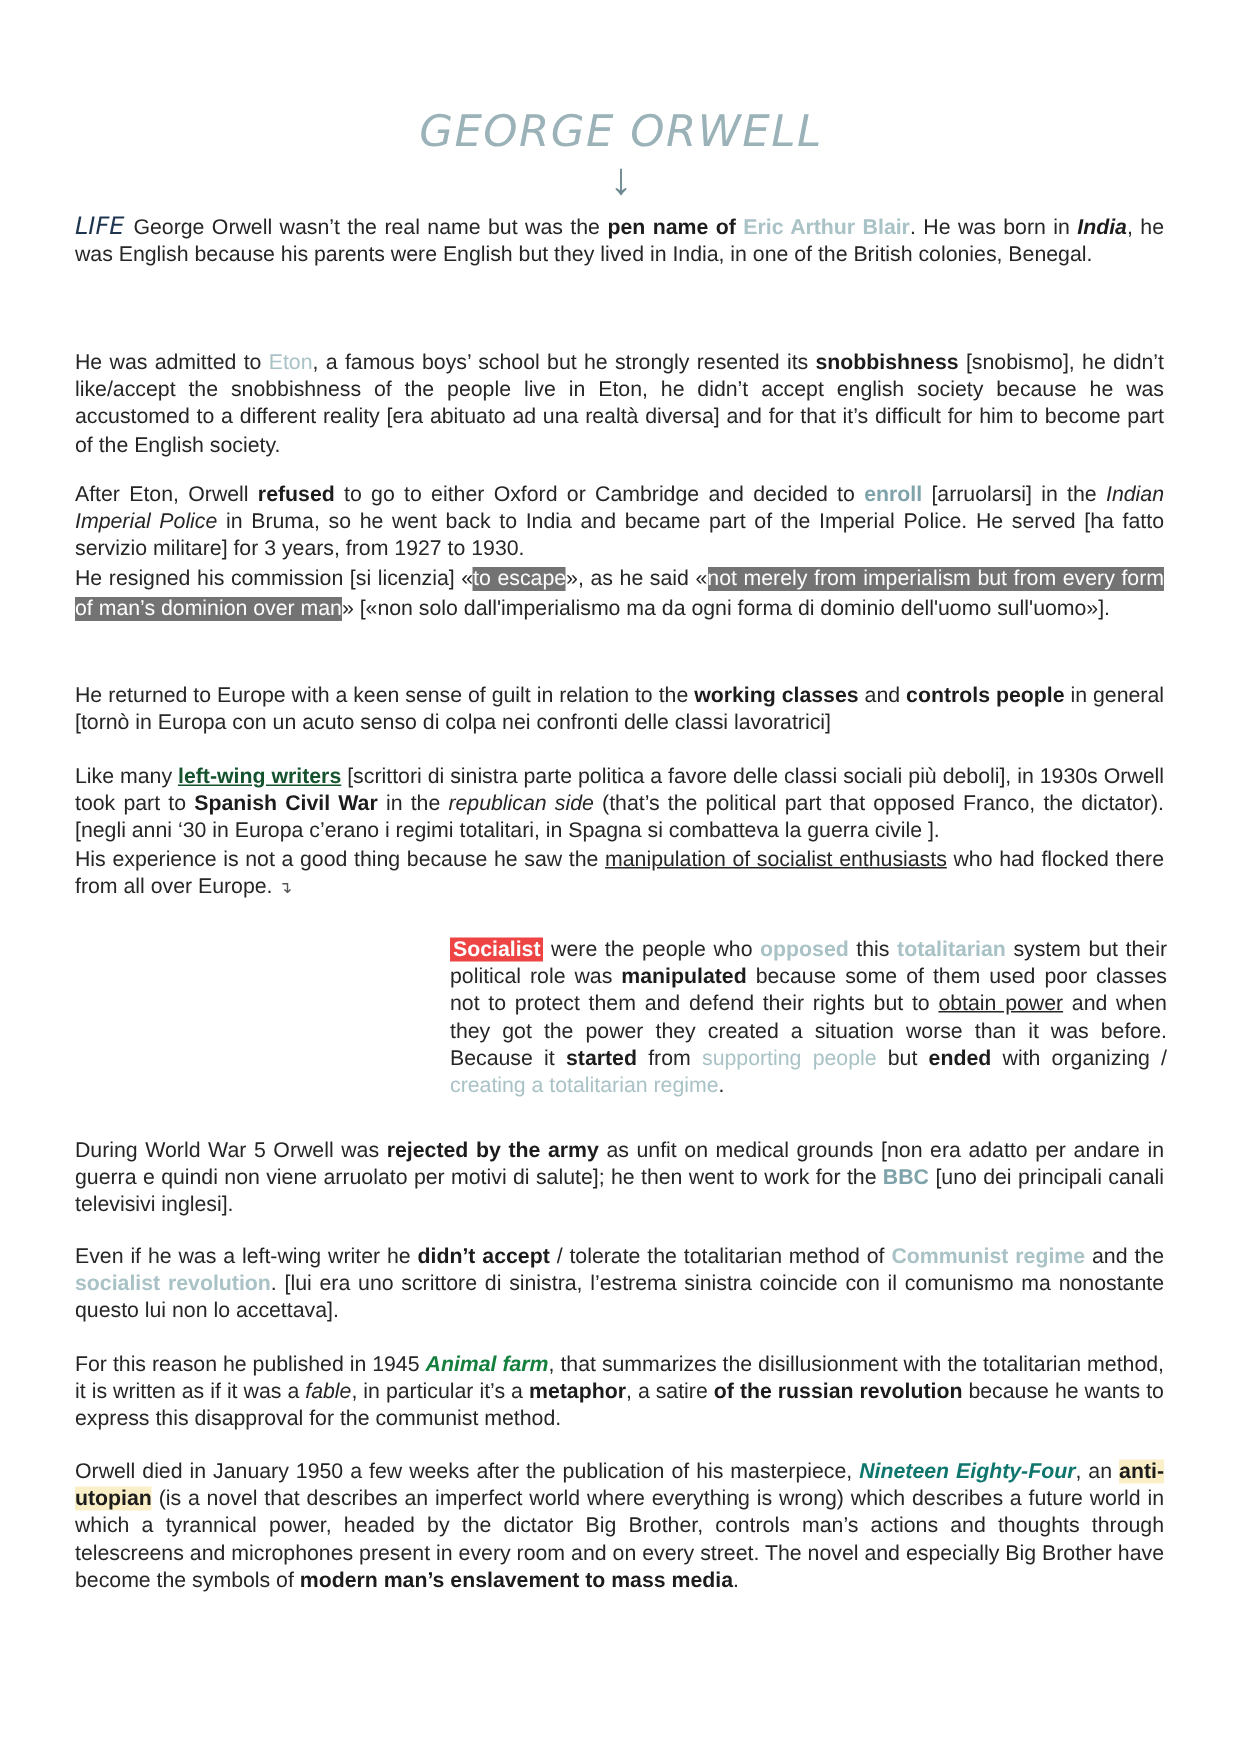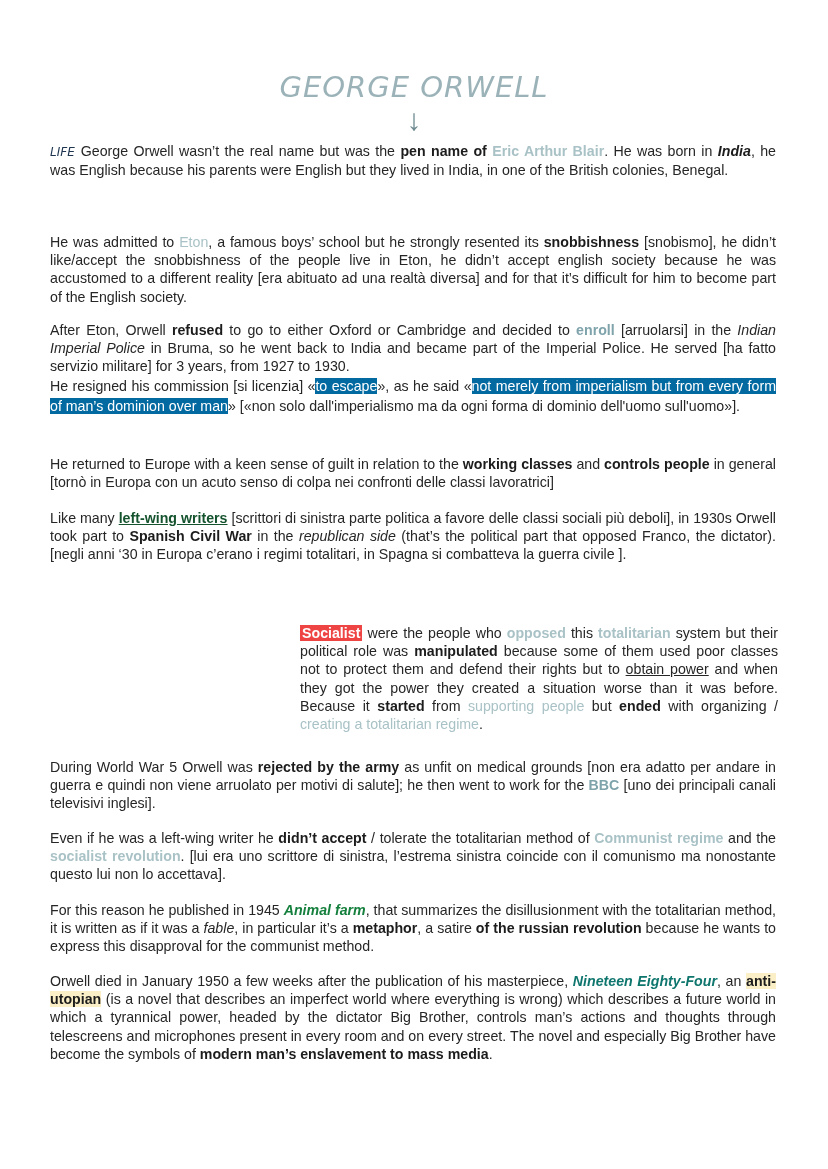--- a/index.html
+++ b/index.html
@@ -5,27 +5,27 @@
   html, body { margin: 0; padding: 0; background: #ffffff; }
   body { width: 828px; height: 1169px; position: relative; overflow: hidden;
     font-family: "Liberation Sans", sans-serif; color: #262626; }
   .title { position: absolute; left: 0; width: 828px; top: 70px; text-align: center;
     font-family: "DejaVu Sans", sans-serif; font-style: italic; font-size: 29px;
     letter-spacing: 1px; color: #9bb3b8; font-weight: normal; }
   .arrow { position: absolute; left: 0; width: 828px; top: 105px; text-align: center;
     font-size: 30px; color: #6e8a90; line-height: 30px; }
   p { margin: 0; font-size: 14.2px; line-height: 18.2px; text-align: justify; }
   .block { position: absolute; left: 50px; width: 726px; }
-  .life { font-family: "DejaVu Sans", sans-serif; font-style: italic; color: #1e3550; font-size: 12px; margin-right: 6px; }
+  .life { font-family: "DejaVu Sans", sans-serif; font-style: italic; color: #1e3550; font-size: 16px; margin-right: 6px; }
   b { font-weight: bold; color: #1c1c1c; }
   .c-light { color: #a9c2c6; }
   .c-teal { color: #7fa3ab; }
   .c-green { color: #15803d; font-style: italic; }
   .c-pink { color: #0f766e; font-style: italic; font-weight: bold; }
-  .hl-blue { background: #0369a1; color: #ffffff; }
+  .hl-blue { background: #737373; color: #ffffff; }
   .hl-sock { background: #ef4444; color: #ffffff; font-weight: bold; padding: 0 2px; }
   .hl-yellow { background: #fbefc7; }
   .link-u { color: #14532d; text-decoration: underline; font-weight: bold; }
   .ul { text-decoration: underline; }
   .turn { font-size: 11px; color: #555; }
   .sub { position: absolute; left: 300px; width: 478px; }
 </style>
 </head>
 <body>
 
@@ -56,20 +56,23 @@
 <div class="block" style="top:455px">
   <p>
     <span>He returned to Europe with a keen sense of guilt in relation to the </span><b>working classes</b><span> and </span><b>controls people</b><span> in general [tornò in Europa con un acuto senso di colpa nei confronti delle classi lavoratrici]</span>
   </p>
 </div>
 
 <div class="block" style="top:509px">
   <p>
     <span>Like many </span><span class="link-u">left-wing writers</span><span> [scrittori di sinistra parte politica a favore delle classi sociali più deboli], in 1930s Orwell took part to </span><b>Spanish Civil War</b><span> in the </span><i>republican side</i><span> (that’s the political part that opposed Franco, the dictator). [negli anni ‘30 in Europa c’erano i regimi totalitari, in Spagna si combatteva la guerra civile ].</span>
   </p>
+  <p>
+    <span>His experience is not a good thing because he saw the </span><span class="ul">manipulation of socialist enthusiasts</span><span> who had flocked there from all over Europe. </span><span class="turn">↴</span>
+  </p>
 </div>
 
 <div class="sub" style="top:624px">
   <p>
     <span class="hl-sock">Socialist</span><span> were the people who </span><b class="c-light">opposed</b><span> this </span><b class="c-light">totalitarian</b><span> system but their political role was </span><b>manipulated</b><span> because some of them used poor classes not to protect them and defend their rights but to </span><span class="ul">obtain power</span><span> and when they got the power they created a situation worse than it was before. Because it </span><b>started</b><span> from </span><span class="c-light">supporting people</span><span> but </span><b>ended</b><span> with organizing / </span><span class="c-light">creating a totalitarian regime</span><span>.</span>
   </p>
 </div>
 
 <div class="block" style="top:758px">
   <p>

